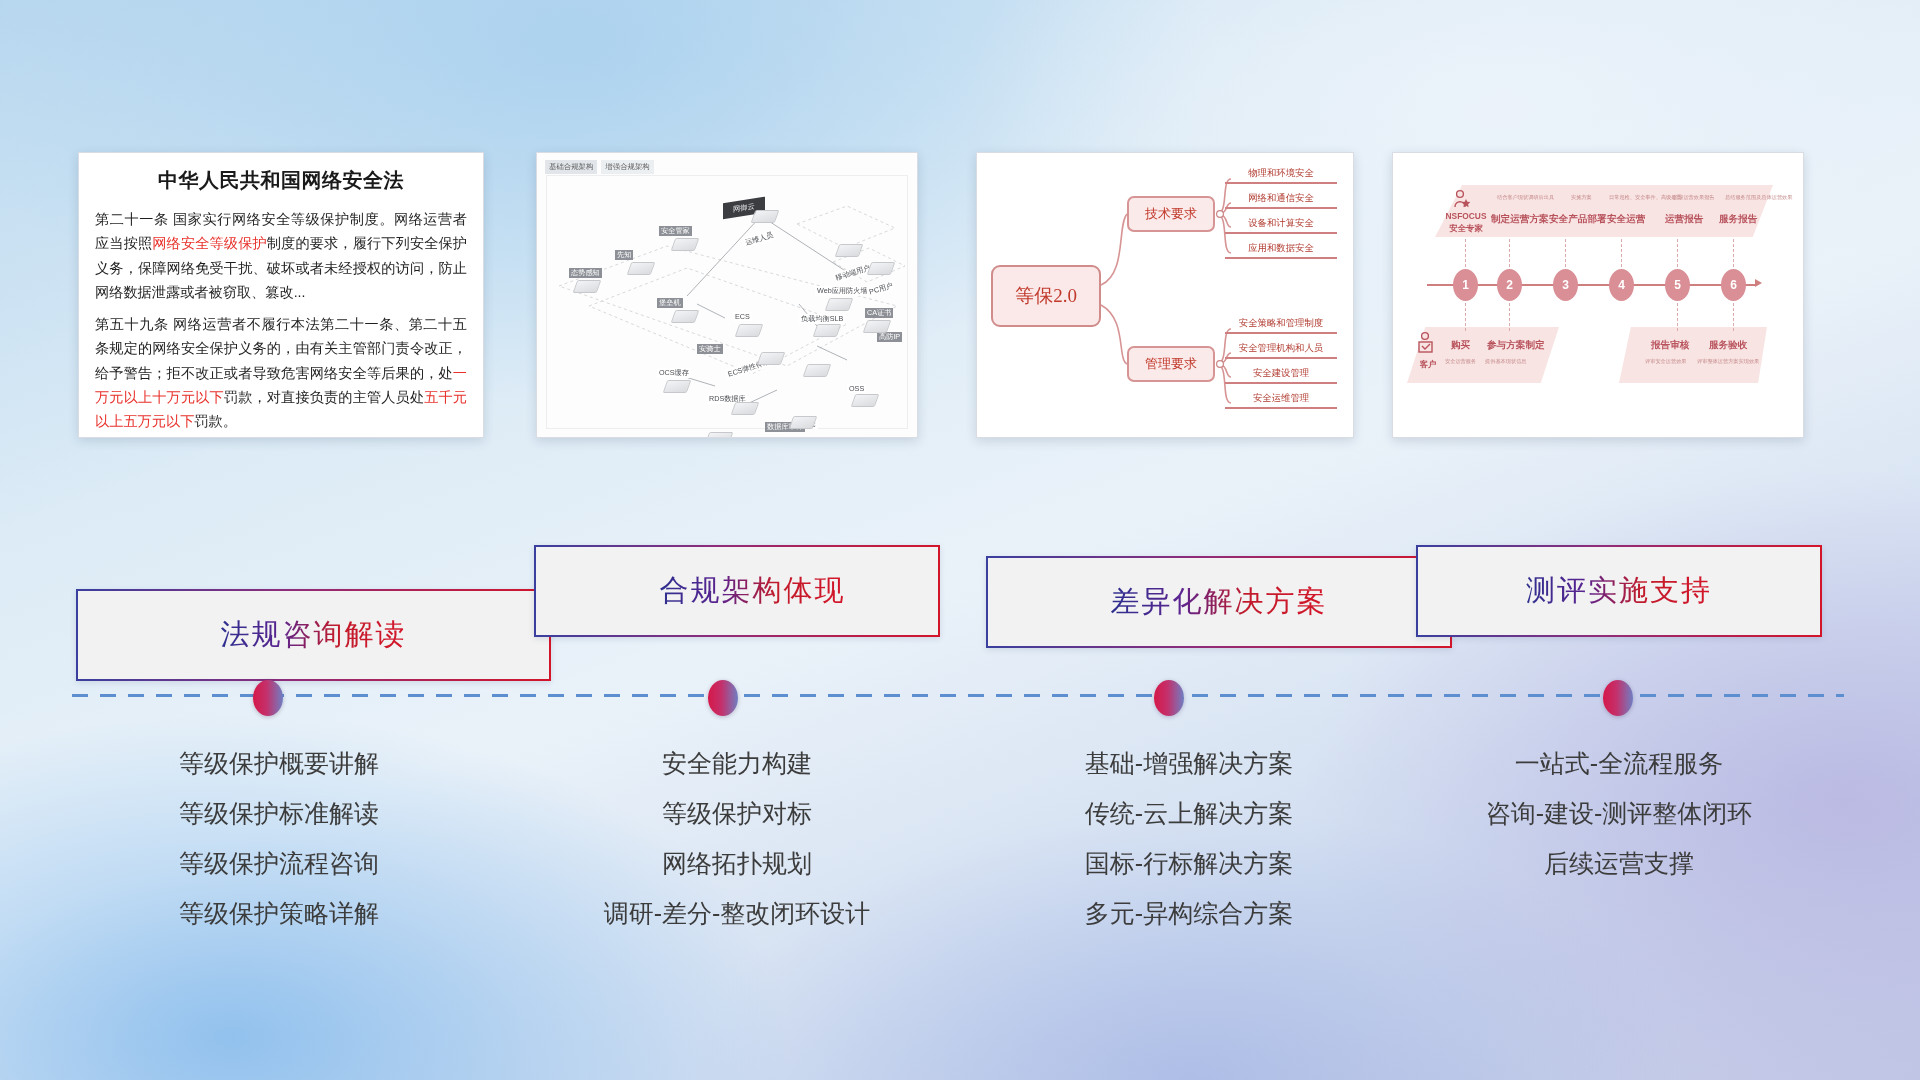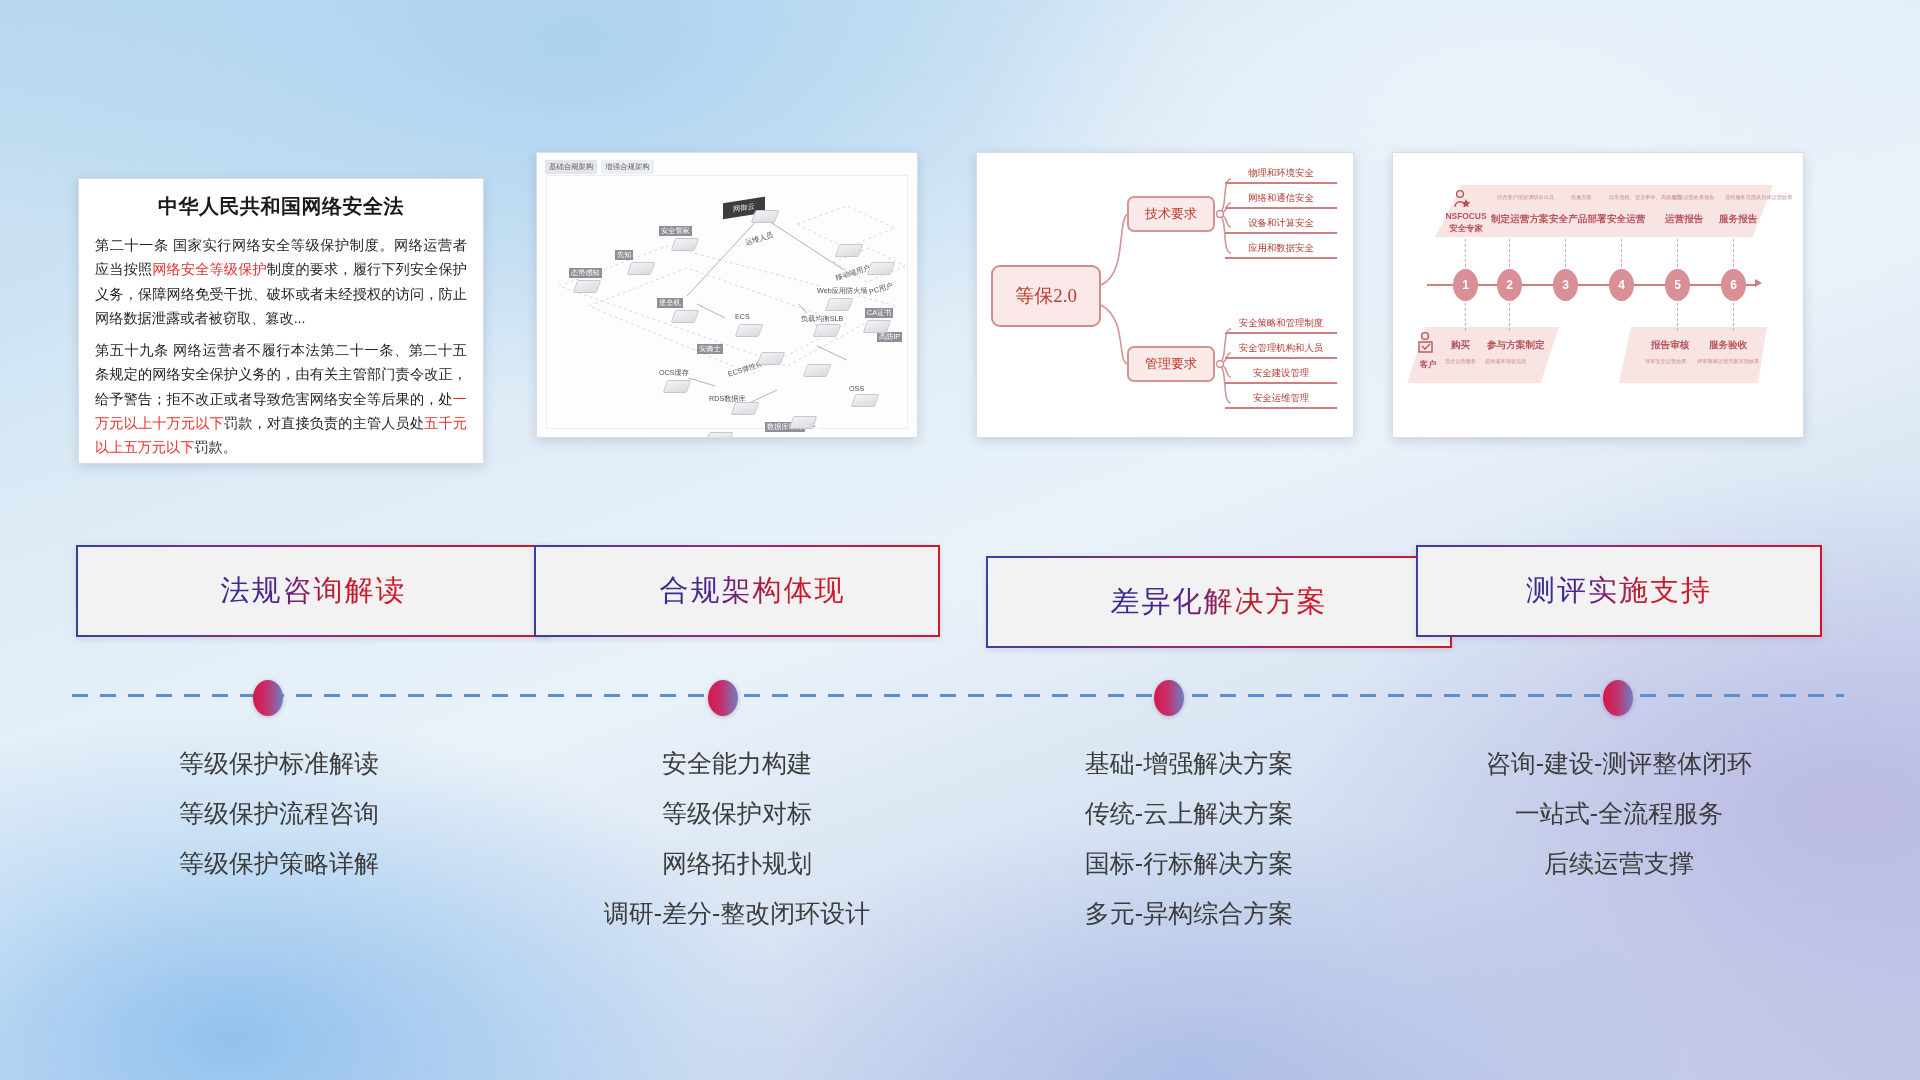--- a/index.html
+++ b/index.html
@@ -17,21 +17,21 @@
   }
 
   
   .cards{ position:absolute; left:0; top:0; width:1920px; height:460px; }
   .card{
     position:absolute; top:152px; height:286px;
     background:#fff; border:1px solid #d9dde3;
     box-shadow:0 3px 10px rgba(40,60,95,.16);
     overflow:hidden;
   }
-  #card-1{ left:78px;  width:406px;margin-top:26px; }
+  #card-1{ left:78px;  width:406px; }
   #card-2{ left:536px; width:382px; }
   #card-3{ left:976px; width:378px; }
   #card-4{ left:1392px;width:412px; }
 
   
   .law{ padding:14px 16px 8px; }
   .law h3{ text-align:center; font-size:20px; font-weight:bold; color:#1a1a1a; margin-bottom:13px; letter-spacing:.5px;}
   .law p{ font-size:14.2px; line-height:1.72; color:#1f1f1f; text-align:justify; margin-bottom:7px;}
   .law b{ font-weight:normal; }
   .law .r{ color:#e8302a; }
@@ -104,21 +104,21 @@
     border-style:solid; border-width:2px;
     border-image:linear-gradient(90deg,#3a3f9e 0%,#8f2c7a 45%,#d3152a 100%) 1;
     box-shadow:0 2px 6px rgba(50,60,110,.13);
   }
   .headbox span{
     font-size:29px; font-weight:500; letter-spacing:2px;
     background:linear-gradient(90deg,#2d2f8f 0%,#5a2490 32%,#c11b2b 62%,#d4162a 100%);
     -webkit-background-clip:text; background-clip:text; color:transparent;
     -webkit-text-fill-color:transparent;
   }
-  #head-1{ left:76px;  width:475px; }
+  #head-1{ left:76px;  width:475px;margin-top:44px; }
   #head-2{ left:534px; width:406px;padding-left:31px; }
   #head-3{ left:986px; width:466px;margin-top:11px; }
   #head-4{ left:1416px;width:406px; }
 
   
   .rail{ position:absolute; left:72px; top:694px; width:1772px; height:3px;
     background-image:linear-gradient(90deg,#5d8fd0 0 16px,transparent 16px 28px);
     background-size:28px 3px; }
   .node{ position:absolute; top:680px; width:30px; height:36px; border-radius:50%;
     background:linear-gradient(90deg,#d5184a 0%,#c4306b 45%,#6f7fc4 100%);
@@ -368,34 +368,35 @@
 </div>
 
 <div class="rail"></div>
 <div class="node" id="node-1"></div>
 <div class="node" id="node-2"></div>
 <div class="node" id="node-3"></div>
 <div class="node" id="node-4"></div>
 
 <div class="lists">
   <div class="col" id="col-1">
+    <p>等级保护概要讲解</p>
     <p>等级保护标准解读</p>
     <p>等级保护流程咨询</p>
     <p>等级保护策略详解</p>
   </div>
   <div class="col" id="col-2">
     <p>安全能力构建</p>
     <p>等级保护对标</p>
     <p>网络拓扑规划</p>
     <p>调研-差分-整改闭环设计</p>
   </div>
   <div class="col" id="col-3">
     <p>基础-增强解决方案</p>
     <p>传统-云上解决方案</p>
     <p>国标-行标解决方案</p>
     <p>多元-异构综合方案</p>
   </div>
   <div class="col" id="col-4">
+    <p>一站式-全流程服务</p>
     <p>咨询-建设-测评整体闭环</p>
-    <p>一站式-全流程服务</p>
     <p>后续运营支撑</p>
   </div>
 </div>
 
 </body></html>

